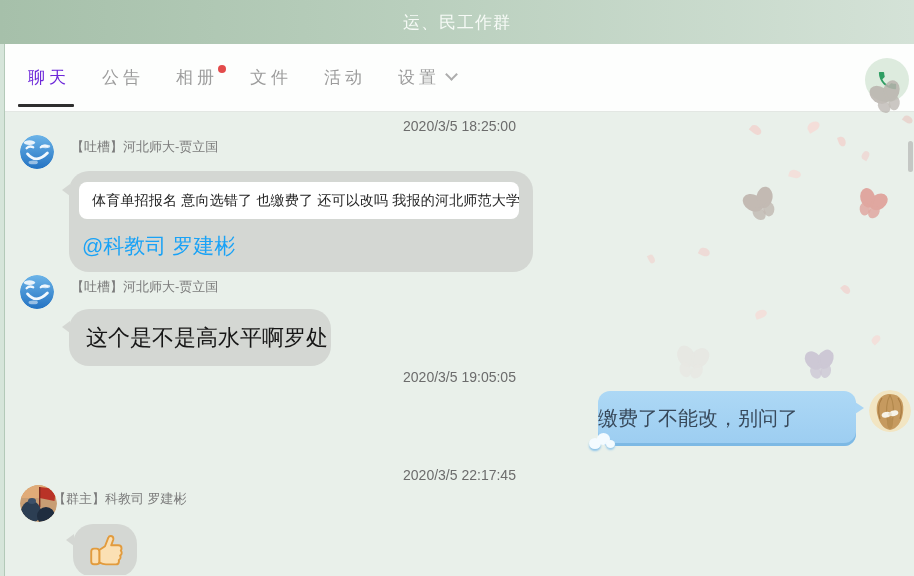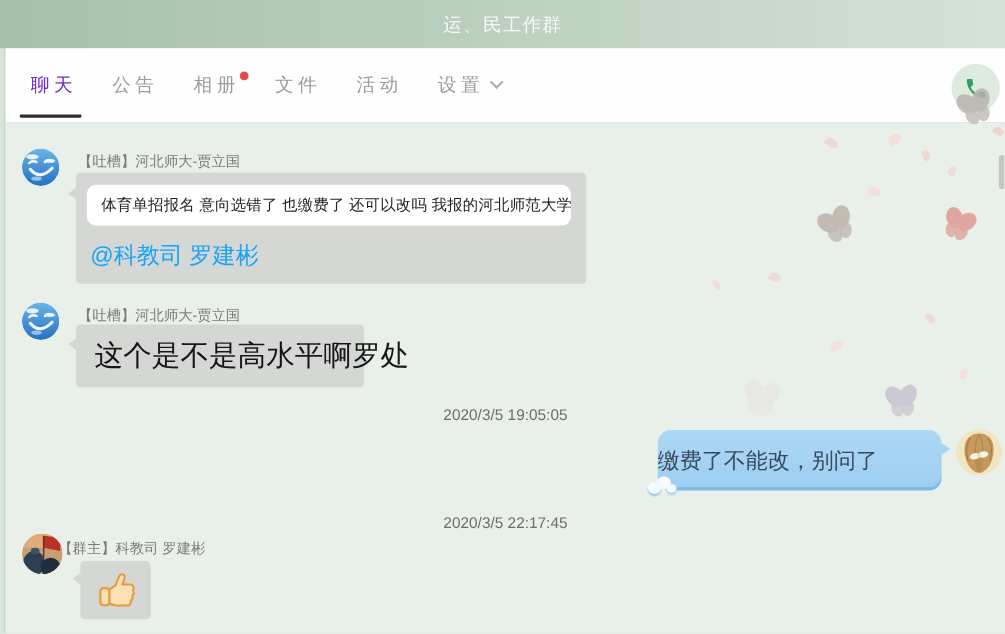--- a/index.html
+++ b/index.html
@@ -37,30 +37,30 @@
     border-radius:50%; background:#ddebde; display:flex; align-items:center;
     justify-content:center; cursor:pointer; z-index:3; }
 
   
   .chat { position:relative; width:100%; height:463px; background:#e9f0ea; overflow:hidden; }
   .ts { position:absolute; left:0; width:100%; text-align:center;
     font-size:14px; color:#6c6c6c; }
   .avatar { position:absolute; border-radius:50%; overflow:hidden; cursor:pointer; }
   .sender { position:absolute; font-size:13px; color:#7b7b7b; white-space:nowrap; }
 
-  .bubble-gray { position:absolute; background:#d4d7d3; border-radius:4px; }
+  .bubble-gray { position:absolute; background:#d4d7d3; border-radius:20px;margin-top:14px; }
   .bubble-gray .tail { position:absolute; left:-7px; width:0; height:0;
     border-top:6px solid transparent; border-bottom:6px solid transparent;
     border-right:8px solid #d4d7d3; }
   .quotebox { position:absolute; left:10px; top:11px; width:440px; height:37px;
     background:#ffffff; border-radius:8px; line-height:37px; padding:0 13px;
     font-size:14px; letter-spacing:.2px; color:#1f1f1f; white-space:nowrap; overflow:hidden; }
   .mention { position:absolute; left:13px; top:61px; font-size:21px; color:#19a2f6;
     cursor:pointer; white-space:nowrap; }
-  .btext-lg { font-size:26px; color:#161616; line-height:57px; padding-left:17px;
+  .btext-lg { font-size:22px; color:#161616; line-height:57px; padding-left:17px;
     white-space:nowrap; }
 
   .bubble-blue { position:absolute; background:linear-gradient(180deg,#add8f5 0%,#9ccdf1 100%);
     border-radius:12px; box-shadow:inset 0 -3px 0 #7db9e4;
     display:flex; align-items:center; justify-content:flex-start; }
   .bubble-blue .tail { position:absolute; right:-8px; top:11px; width:0; height:0;
     border-top:6px solid transparent; border-bottom:6px solid transparent;
     border-left:9px solid #a9d5f4; }
   .bubble-blue .text { font-size:20px; color:#38495b; white-space:nowrap; }
   .splash { position:absolute; left:-9px; bottom:-4px; width:28px; height:18px; }
@@ -165,20 +165,21 @@
       <div class="petal" style="left:694px;top:136px;width:11px;height:8px;background:#f2cdc9;opacity:.6;transform:rotate(25deg)"></div>
       <div class="petal" style="left:750px;top:198px;width:12px;height:8px;background:#f6d9d4;opacity:.7;transform:rotate(-20deg)"></div>
       <div class="petal" style="left:836px;top:174px;width:10px;height:7px;background:#f2cdc9;opacity:.65;transform:rotate(50deg)"></div>
       <div class="petal" style="left:740px;top:306px;width:12px;height:8px;background:#f2cdc9;opacity:.6;transform:rotate(10deg)"></div>
       <div class="petal" style="left:866px;top:224px;width:10px;height:7px;background:#f6d9d4;opacity:.7;transform:rotate(-45deg)"></div>
       <div class="petal" style="left:642px;top:144px;width:9px;height:6px;background:#f2cdc9;opacity:.55;transform:rotate(65deg)"></div>
       <div class="petal" style="left:898px;top:4px;width:10px;height:7px;background:#e8cfc9;opacity:.8;transform:rotate(35deg)"></div>
 
       <div class="scrollthumb"></div>
 
+      <div class="ts" style="top:6px">2020/3/5 18:25:00</div>
 
       <div class="avatar" style="left:15px;top:23px;width:34px;height:34px">
         <svg width="34" height="34" viewBox="0 0 36 36">
           <circle cx="18" cy="18" r="18" fill="url(#gblue)"></circle>
           <ellipse cx="10" cy="8" rx="6" ry="2.5" fill="#ffffff" opacity=".85"></ellipse>
           <ellipse cx="27" cy="12" rx="5" ry="2" fill="#ffffff" opacity=".7"></ellipse>
           <path d="M7 14 q3-3 7-1" stroke="#f2f8fd" stroke-width="2.4" fill="none" stroke-linecap="round"></path>
           <path d="M22 13 q3-3 7-1" stroke="#f2f8fd" stroke-width="2.4" fill="none" stroke-linecap="round"></path>
           <path d="M8 20 Q17 31 29 19" stroke="#f2f8fd" stroke-width="3" fill="none" stroke-linecap="round"></path>
           <ellipse cx="14" cy="29" rx="5" ry="2" fill="#ffffff" opacity=".5"></ellipse>

